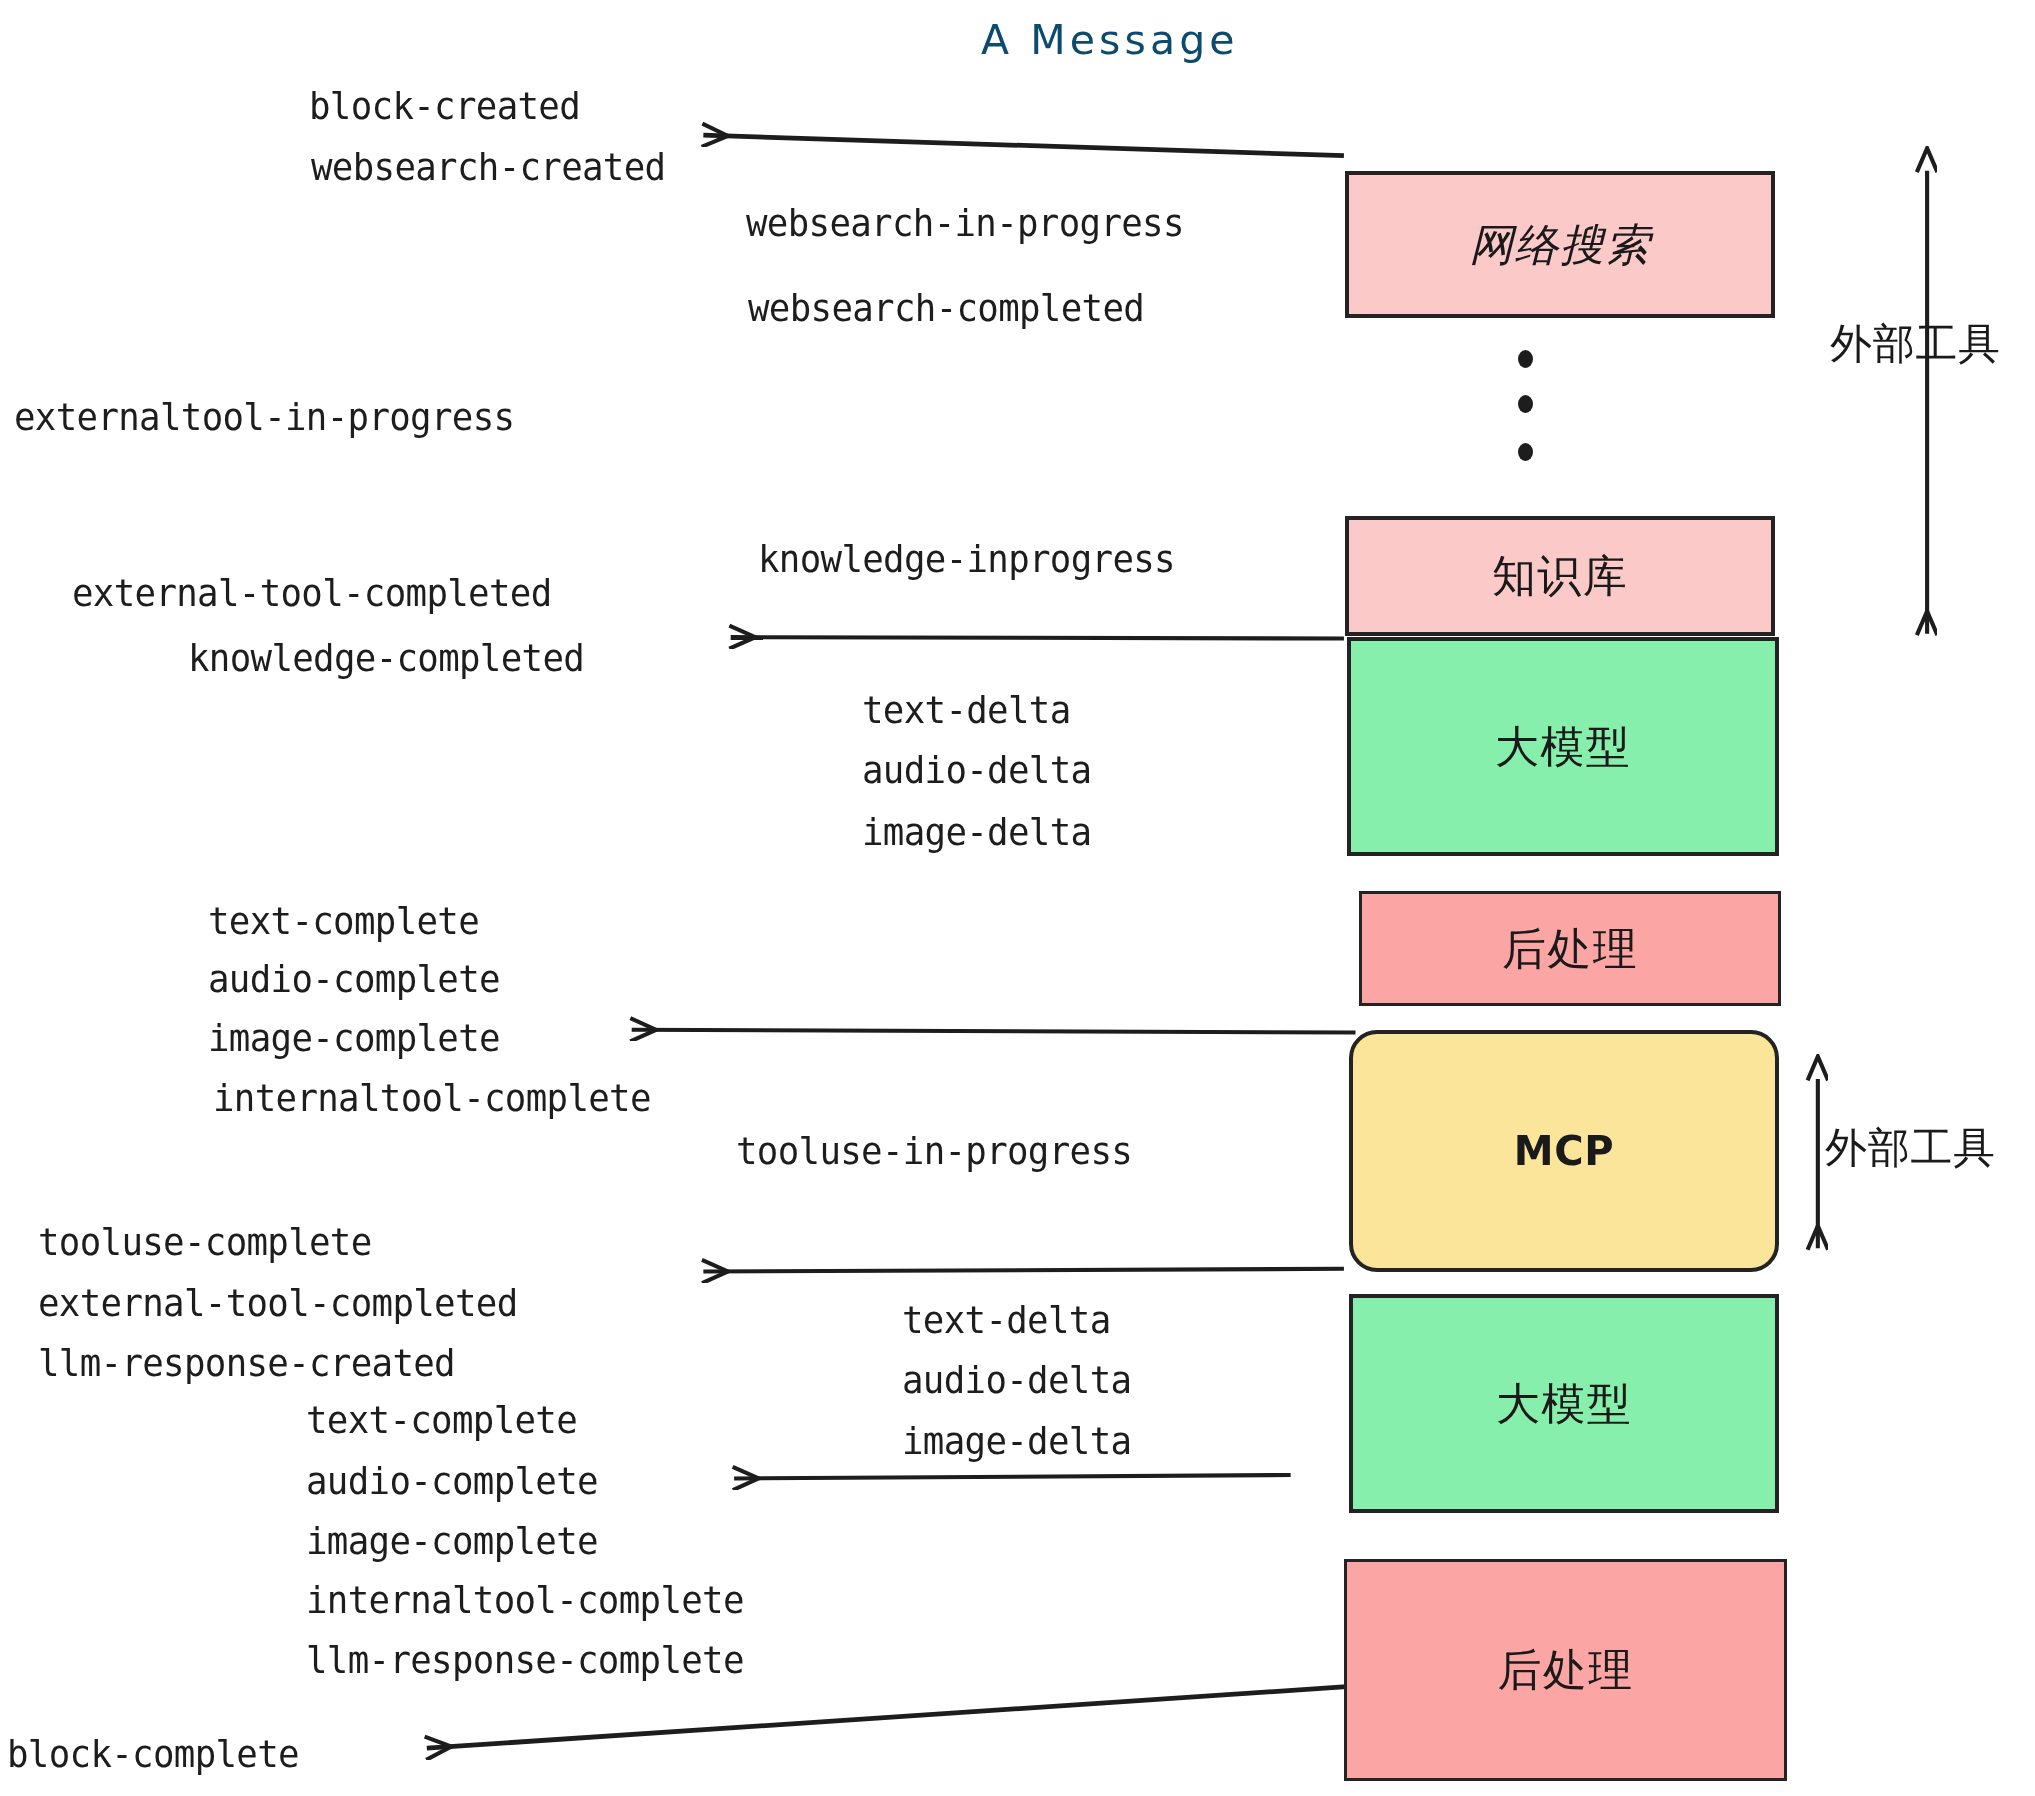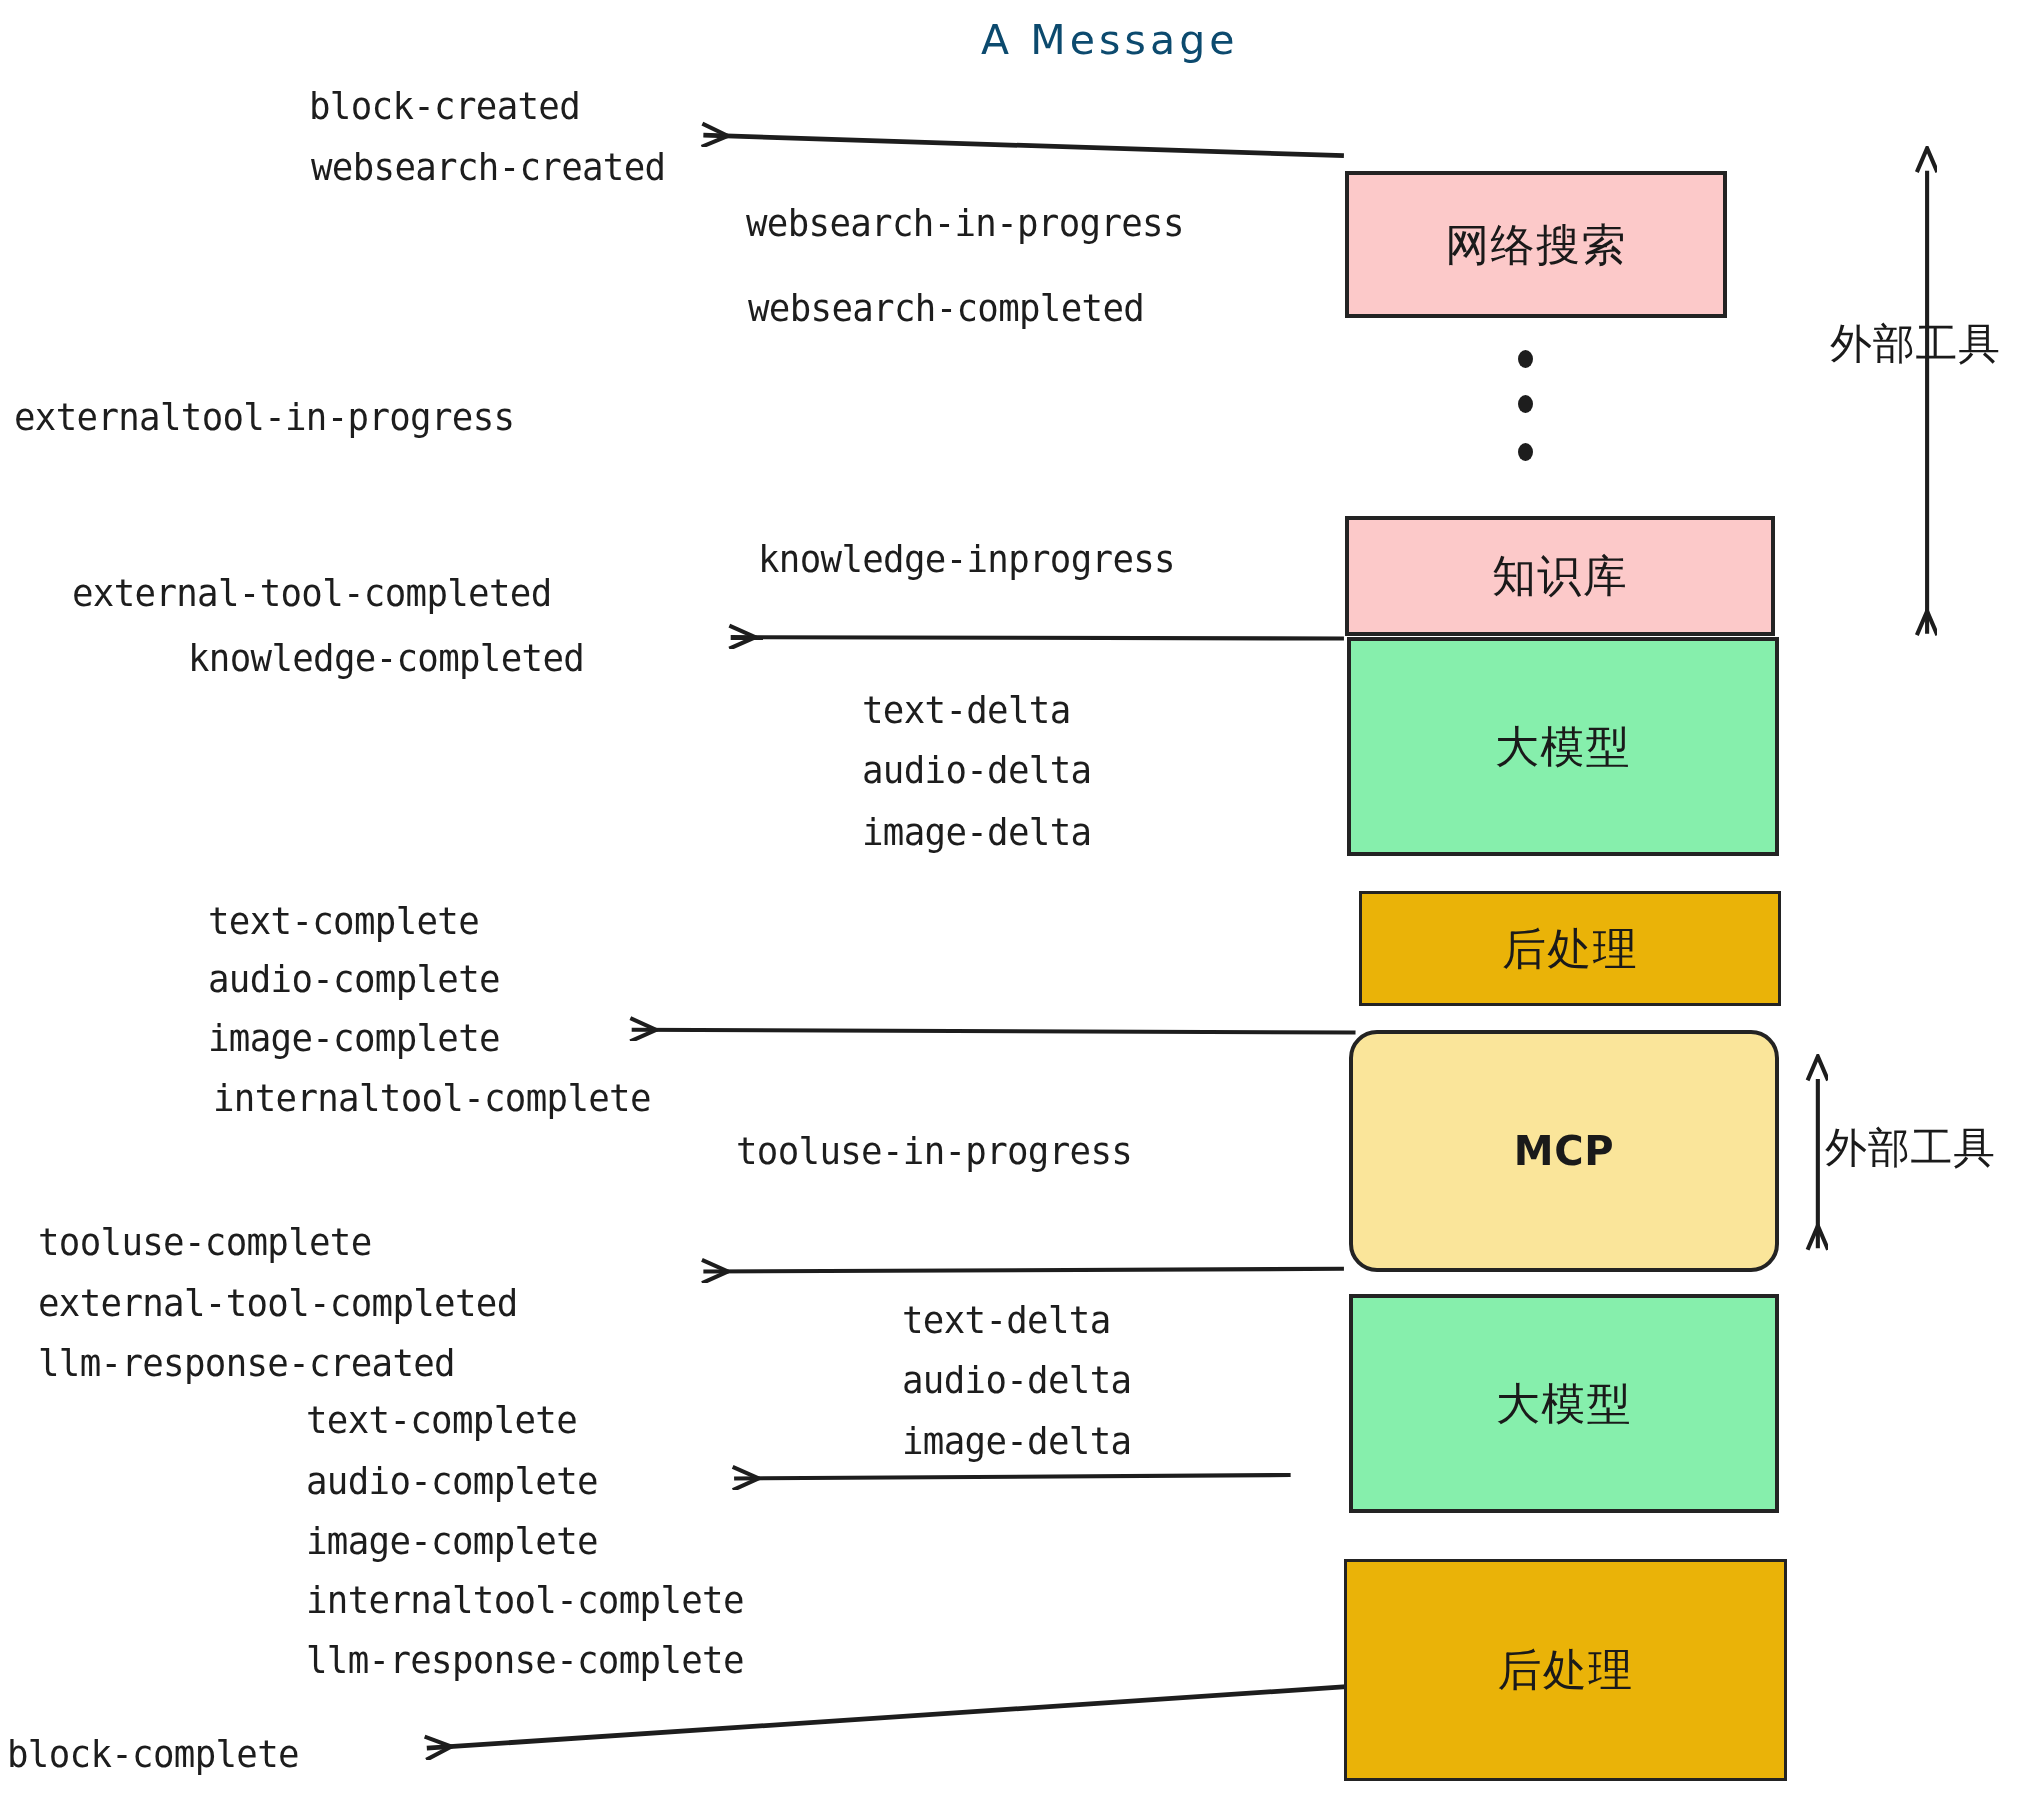--- a/index.html
+++ b/index.html
@@ -42,21 +42,21 @@
     display: flex;
     align-items: center;
     justify-content: center;
     font-family: "DejaVu Sans", "Liberation Sans", sans-serif;
     color: #1a1a1a;
     line-height: 1;
   }
   .box.pink   { background: #fcc9c9; }
   .box.green  { background: #86efac; }
   .box.yellow { background: #fae59a; border-radius: 28px; }
-  .box.white  { background: #eab308; border-width: 3.4px; }
+  .box.white  { background: #fca5a5; border-width: 3.4px; }
   .box .cjk { font-size: 44px; letter-spacing: 1.4px; }
   .box .lat { font-size: 40px; letter-spacing: 0.7px; font-weight: 600; }
   .side-label {
     position: absolute;
     font-family: "DejaVu Sans", "Liberation Sans", sans-serif;
     font-size: 42px;
     letter-spacing: 0.7px;
     white-space: nowrap;
     color: #1a1a1a;
   }
@@ -139,21 +139,21 @@
     <div class="evt" style="left:902px; top:1422px;">image-delta</div>
     <div class="evt" style="left:306px;  top:1401px;">text-complete</div>
     <div class="evt" style="left:306px;  top:1462px;">audio-complete</div>
     <div class="evt" style="left:306px;  top:1522px;">image-complete</div>
     <div class="evt" style="left:306px;  top:1581px;">internaltool-complete</div>
     <div class="evt" style="left:306px;  top:1641px;">llm-response-complete</div>
     <div class="evt" style="left:6.8px;   top:1735px;">block-complete</div>
   </div>
 
   <div>
-    <div class="box pink" style="left:1345px; top:171px;  width:382px; height:147px;">
+    <div class="box pink" style="left:1345px; top:171px;  width:430px; height:147px;font-style:italic;">
       <span class="cjk">网络搜索</span>
     </div>
     <div class="box pink" style="left:1345px; top:516px;  width:430px; height:120px;">
       <span class="cjk">知识库</span>
     </div>
     <div class="box green" style="left:1347px; top:637px;  width:432px; height:219px;">
       <span class="cjk">大模型</span>
     </div>
     <div class="box white" style="left:1359px; top:891px; width:422px; height:115px;">
       <span class="cjk">后处理</span>

